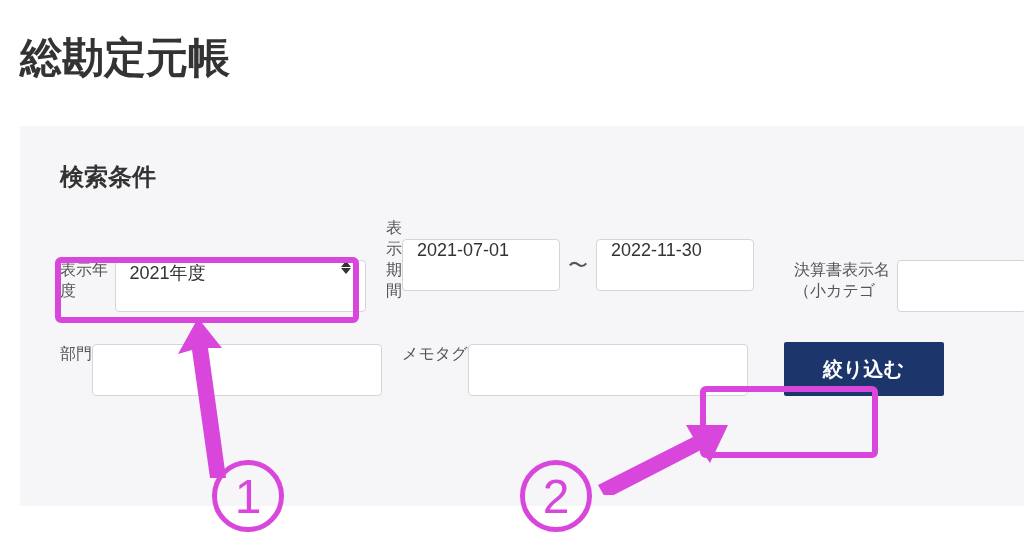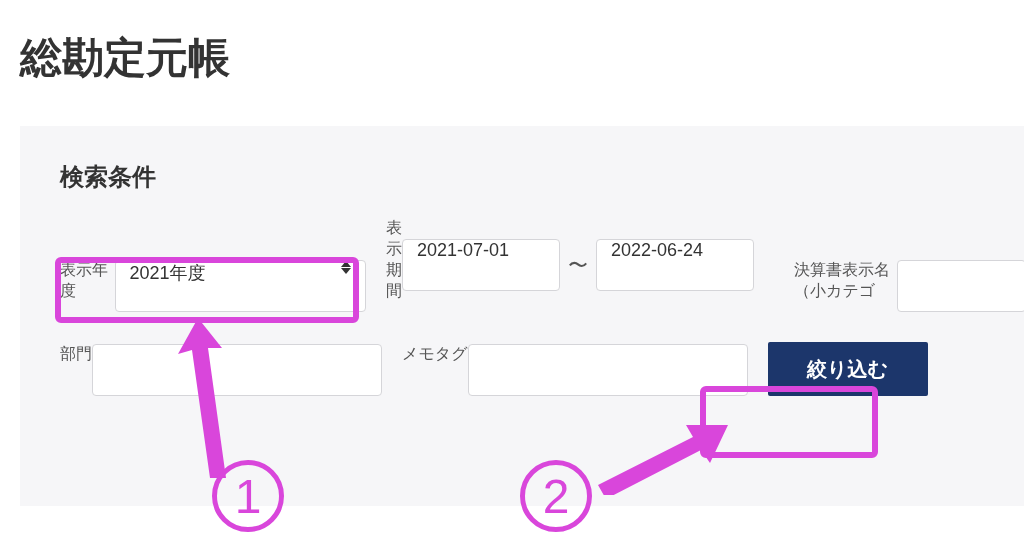--- a/index.html
+++ b/index.html
@@ -141,21 +141,21 @@
     </div>
 
     <div class="field">
       <div class="field-label">表示期間</div>
       <div style="display:flex;align-items:center;">
         <div class="date-box">
           <span>2021-07-01</span>
         </div>
         <span style="margin:0 8px;font-size:20px;color:#555;">〜</span>
         <div class="date-box">
-          <span>2022-06-24</span>
+          <span>2022-11-30</span>
         </div>
       </div>
     </div>
 
     <div class="field" style="margin-left:20px;margin-top:10px;">
       <div class="field-label">決算書表示名（小カテゴ</div>
       <div class="text-box ks"></div>
     </div>
 
   </div>
@@ -165,21 +165,21 @@
     <div class="field">
       <div class="field-label">部門</div>
       <div class="text-box dept"></div>
     </div>
 
     <div class="field">
       <div class="field-label">メモタグ</div>
       <div class="text-box memo"></div>
     </div>
 
-    <div class="field" style="justify-content:flex-end;">
+    <div class="field" style="justify-content:flex-end;margin-left:16px;">
       <div style="height:26px;"></div>
       <button class="submit-btn">
         <span>絞り込む</span>
       </button>
     </div>
 
   </div>
 </div>
 
 <div class="anno hl-box" style="left:55px; top:257px; width:304px; height:66px;"></div>

